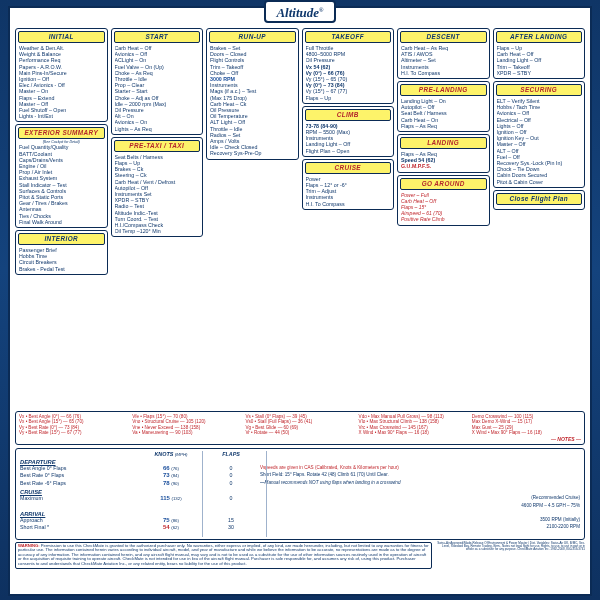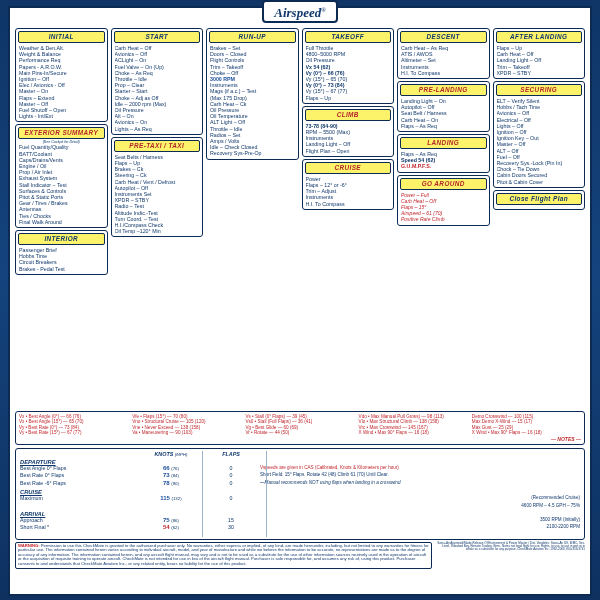--- a/index.html
+++ b/index.html
@@ -61,21 +61,21 @@
   .legal{width:150px;font-size:3px;color:#10386c;line-height:3.4px;text-align:right;}
 </style>
 </head>
 <body>
 
 <div id="card">
   <div id="inner">
 
     <div class="hdr">
       <span class="brand">
-        <span>Airspeed</span><span class="tm">®</span>
+        <span>Altitude</span><span class="tm">®</span>
       </span>
     </div>
 
     <div class="cols">
 
       <div class="col">
         <div class="sect">
           <div class="sbar">INITIAL</div>
           <ul class="items">
             <li>Weather &amp; Den.Alt.</li>

